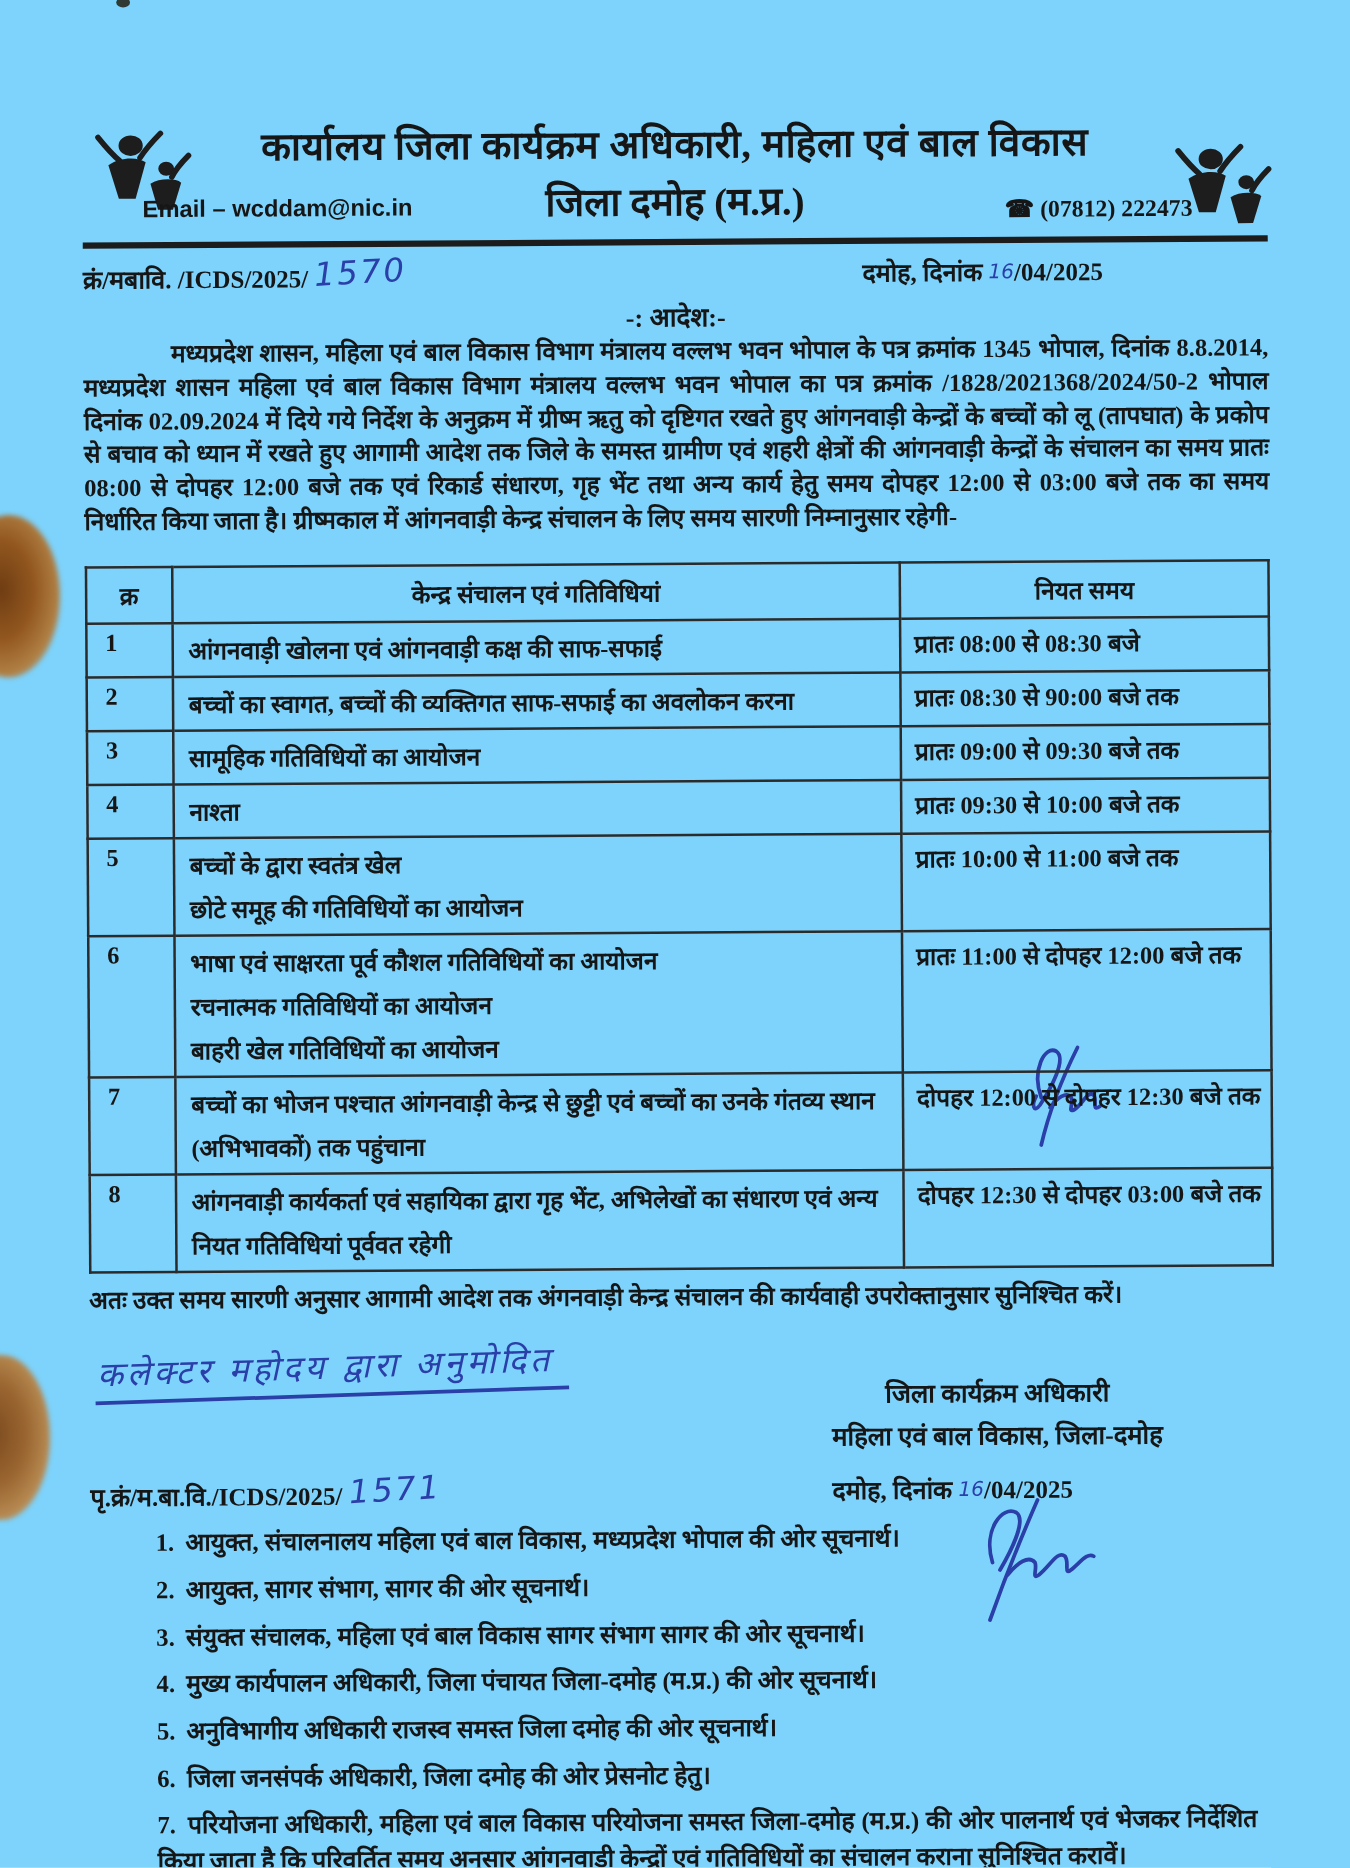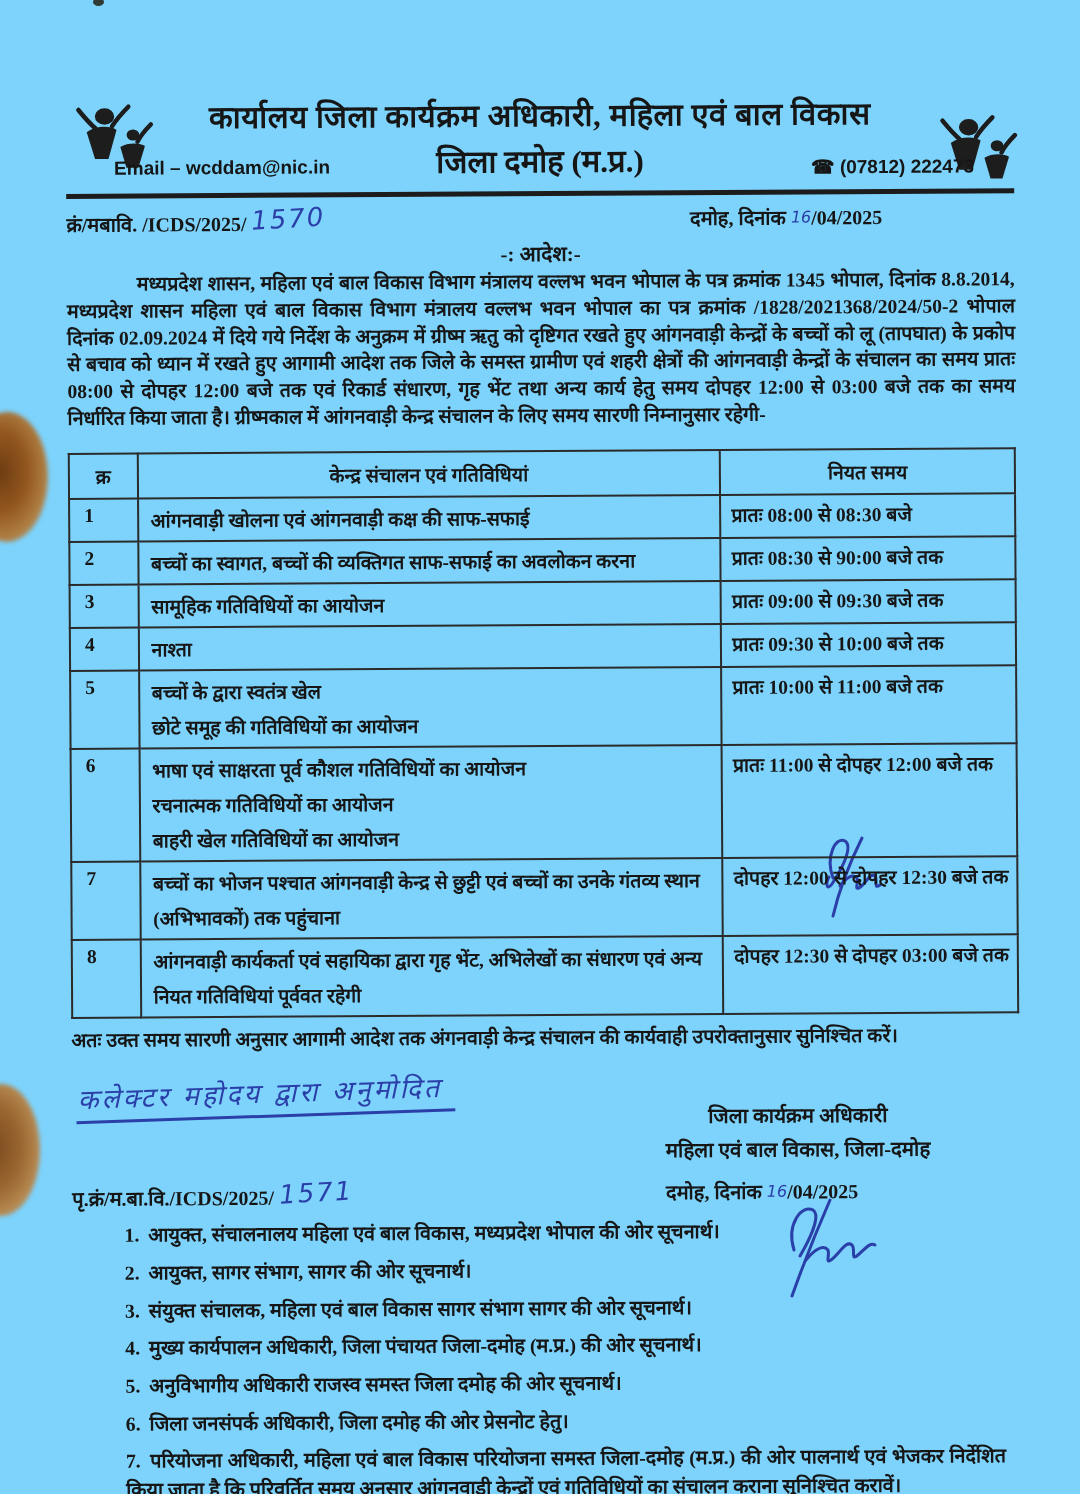--- a/index.html
+++ b/index.html
@@ -15,21 +15,21 @@
   .content{
     position:absolute;left:65px;top:0;width:948px;
     transform:rotate(-0.35deg);transform-origin:left top;
   }
   
   .letterhead{position:relative;margin-top:96px;text-align:center;}
   .lh-line1{font-size:31px;font-weight:bold;letter-spacing:0.5px;}
   .lh-row2{position:relative;margin-top:4px;height:44px;}
   .lh-line2{font-size:31px;font-weight:bold;}
   .lh-email{position:absolute;left:48px;top:16px;font-size:19px;font-weight:bold;font-family:"Liberation Sans",sans-serif;}
-  .lh-phone{position:absolute;right:40px;top:18px;font-size:19px;font-weight:bold;font-family:Liberation Sans, sans-serif;}
+  .lh-phone{position:absolute;right:60px;top:18px;font-size:19px;font-weight:bold;font-family:Liberation Serif, serif;}
   .logo{position:absolute;width:82px;height:78px;}
   .logo.left{left:6px;top:6px;}
   .logo.right{right:-4px;top:22px;}
   .rule{border:0;border-top:5px solid #1c1c1c;margin:8px 0 0 0;}
   
   .refline{display:flex;justify-content:space-between;margin-top:9px;font-size:20px;font-weight:bold;}
   .refline .right{margin-right:132px;}
   .hw{color:#2b3fa8;font-family:"DejaVu Sans",sans-serif;font-style:italic;font-weight:normal;}
   .hw-num{display:inline-block;font-size:26px;transform:rotate(-3deg) translateY(-3px);letter-spacing:2px;}
   .hw-date{display:inline-block;font-size:16px;transform:translateY(-2px);}

